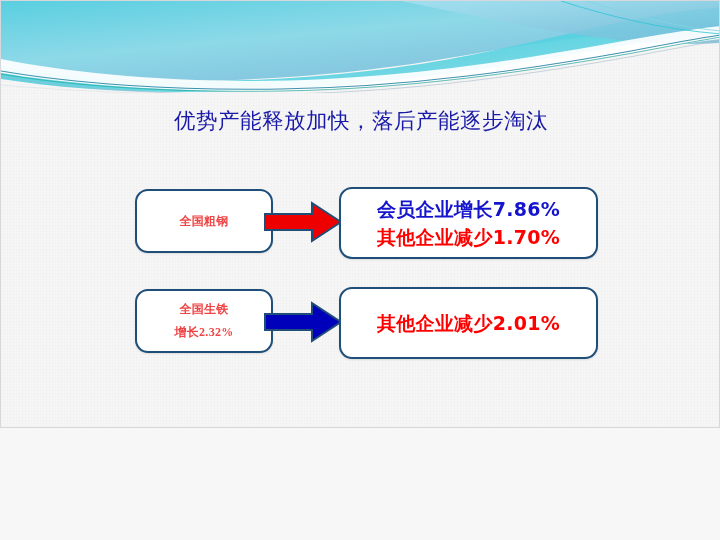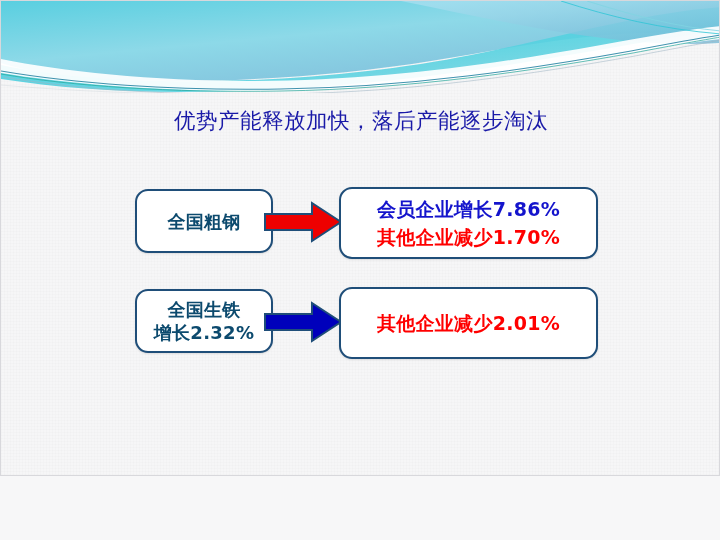--- a/index.html
+++ b/index.html
@@ -13,21 +13,21 @@
     font-family: "DejaVu Sans", "Liberation Sans", sans-serif;
     background: #f7f7f8;
     position: relative;
   }
 
   
   #slide {
     position: absolute;
     left: 0; top: 0;
     width: 720px;
-    height: 476px;
+    height: 428px;
     background-color: #f6f6f7;
     background-image:
       repeating-linear-gradient(0deg, rgba(0,0,0,0.012) 0px, rgba(0,0,0,0.012) 1px, rgba(255,255,255,0) 1px, rgba(255,255,255,0) 3px),
       repeating-linear-gradient(90deg, rgba(0,0,0,0.012) 0px, rgba(0,0,0,0.012) 1px, rgba(255,255,255,0) 1px, rgba(255,255,255,0) 3px);
     border: 1px solid #d8d8dc;
     box-sizing: border-box;
     overflow: hidden;
   }
 
   
@@ -88,24 +88,25 @@
     top: 0px;
     width: 259px;
     height: 72px;
   }
 
   .line {
     white-space: nowrap;
     font-weight: 600;
   }
   .box-left .line {
-    font-size: 18px;
+    font-size: 12px;
     line-height: 23px;
-    color: #0c4a6e;
+    color: #ef4444;
     letter-spacing: 0.3px;
+    font-family: Liberation Serif, serif;
   }
   .box-right .line {
     font-size: 19px;
     line-height: 28px;
     letter-spacing: 0.3px;
   }
   .line-blue { color: #1414cc; }
   .line-red  { color: #ff0000; }
 
   

